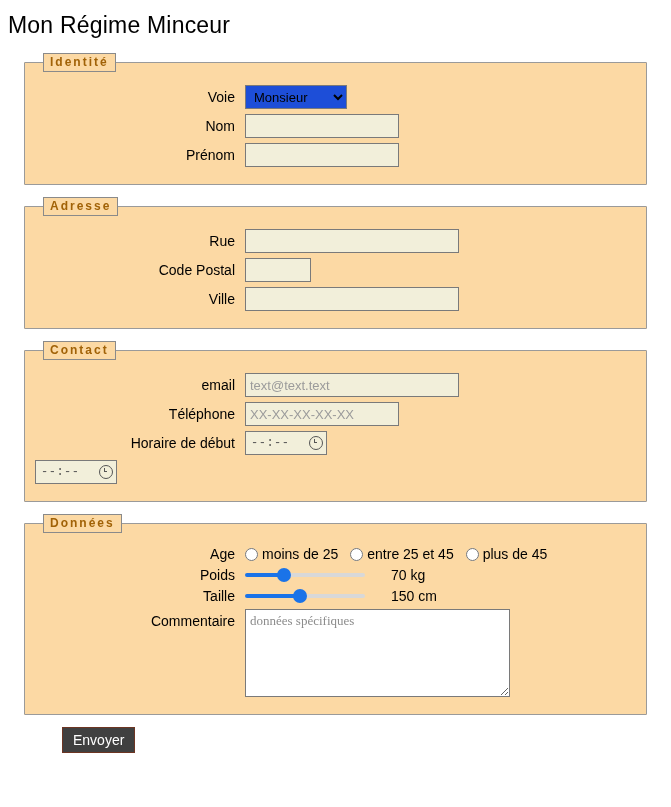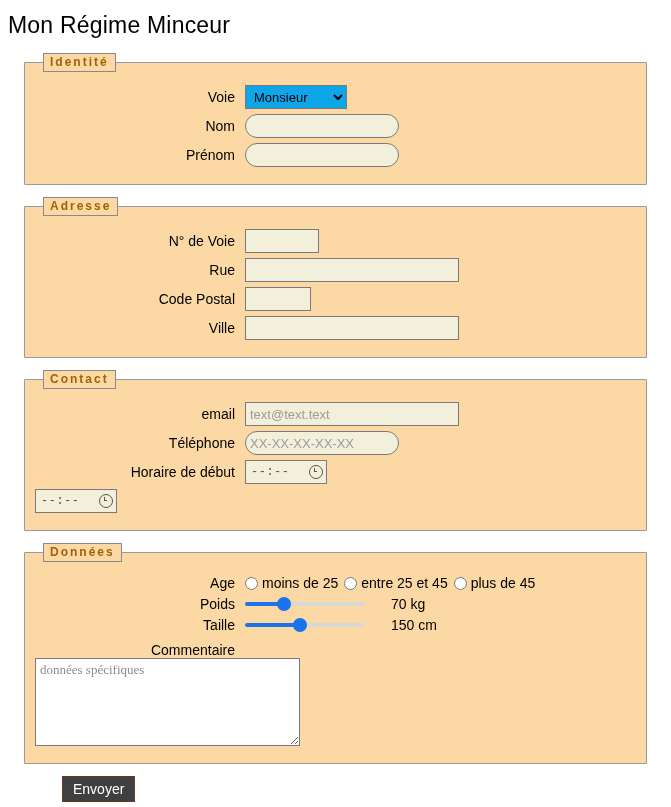--- a/index.html
+++ b/index.html
@@ -55,29 +55,29 @@
     font-family: "Liberation Sans", sans-serif;
     font-size: 13px;
     border: 1px solid #7a7a7a;
     background: #f2efda;
     padding: 2px 4px;
     height: 18px;
     box-sizing: content-box;
     color: #000;
   }
   input::placeholder { color: #9b9b9b; }
-  .w-150 { width: 144px; border-radius: 12px; }
+  .w-150 { width: 144px; }
   .w-210 { width: 204px; }
   .w-70 { width: 64px; }
   .w-60 { width: 56px; }
   select {
     font-family: "Liberation Sans", sans-serif;
     font-size: 13px;
     border: 1px solid #7a7a7a;
-    background: #0ea5e9;
+    background: #1d4ed8;
     padding: 2px 4px;
     width: 102px;
     height: 24px;
     color: #000;
   }
   .time-box {
     display: inline-flex;
     align-items: center;
     border: 1px solid #7a7a7a;
     background: #f2efda;
@@ -110,20 +110,21 @@
     content: "";
     position: absolute;
     left: 4px; top: 5px;
     width: 3px; height: 1px;
     background: #555;
   }
   .radio-group {
     display: flex;
     align-items: center;
     font-size: 14px;
+    gap: 6px;
   }
   .radio-opt { display: flex; align-items: center; gap: 4px; margin-right: 6px; }
   input[type="radio"] { width: 13px; height: 13px; margin: 0; accent-color: #1a6fd4; }
   input[type="range"] {
     -webkit-appearance: none;
     appearance: none;
     width: 120px;
     height: 4px;
     background: linear-gradient(to right, #1a73e8 0 var(--fill, 30%), #d8d8d8 var(--fill, 30%) 100%);
     border-radius: 2px;
@@ -152,21 +153,21 @@
     font-size: 13px;
     border: 1px solid #7a7a7a;
     background: #ffffff;
     width: 255px;
     height: 80px;
     padding: 3px 4px;
     color: #000;
     resize: both;
   }
   textarea::placeholder { color: #8c8c8c; }
-  .row-top { align-items: flex-start; flex-direction: column; }
+  .row-top { align-items: flex-start; }
   .row-top .row-label { padding-top: 4px; }
   .submit-wrap { margin: 6px 0 0 62px; }
   .submit-btn {
     background: #404040;
     color: #ffffff;
     font-family: "Liberation Sans", sans-serif;
     font-size: 14px;
     border: 1px solid #6d3523;
     padding: 4px 10px;
     cursor: pointer;
@@ -195,24 +196,20 @@
 
   <div class="row">
     <div class="row-label">Prénom</div>
     <input type="text" class="w-150" value="" style="">
   </div>
 </fieldset>
 
 <fieldset>
   <legend>Adresse</legend>
 
-  <div class="row">
-    <div class="row-label">N° de Voie</div>
-    <input type="text" class="w-70" value="" style="">
-  </div>
 
   <div class="row">
     <div class="row-label">Rue</div>
     <input type="text" class="w-210" value="" style="">
   </div>
 
   <div class="row">
     <div class="row-label">Code Postal</div>
     <input type="text" class="w-60" value="" style="">
   </div>

